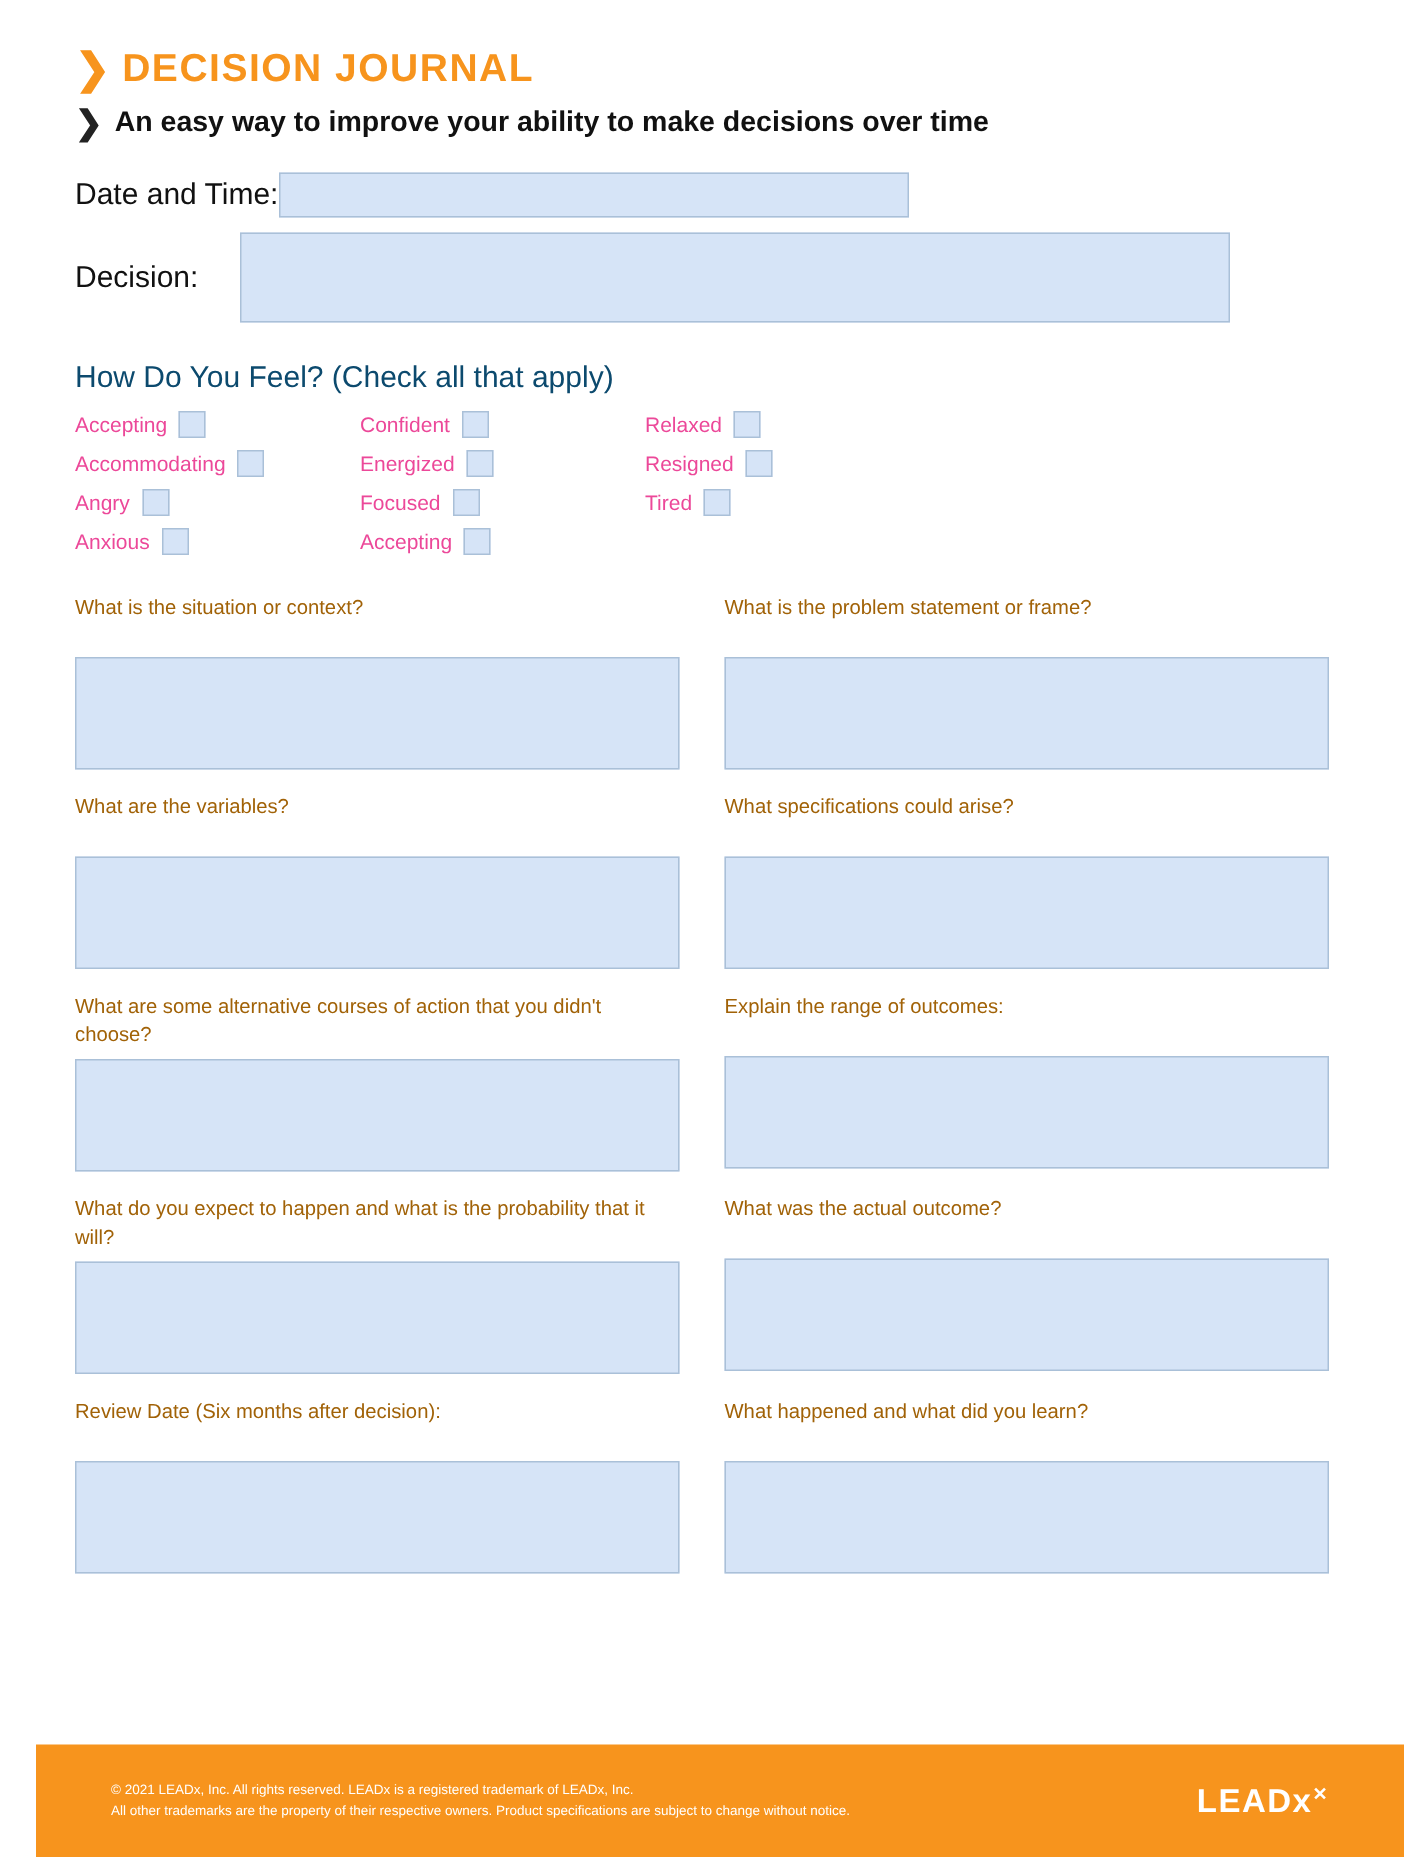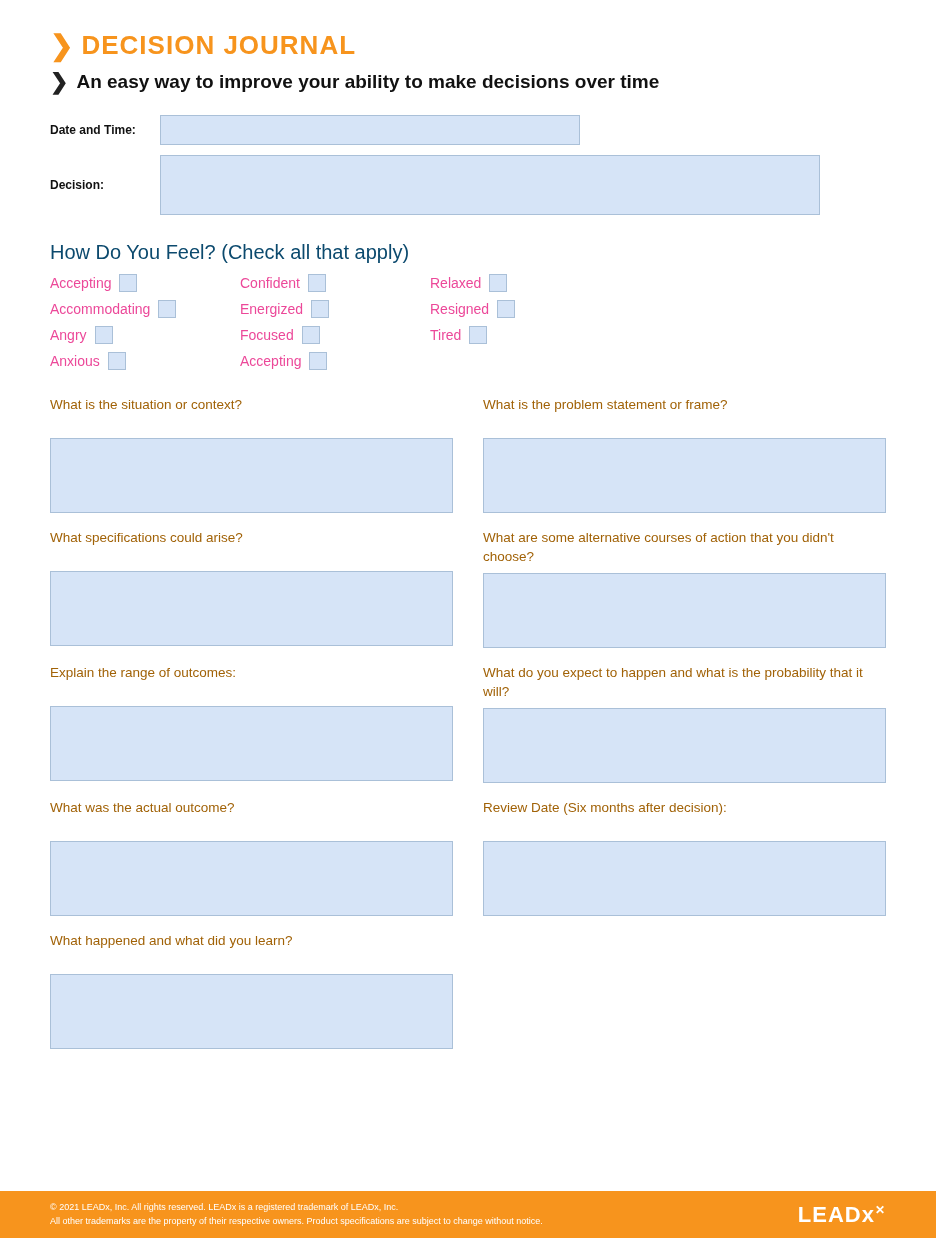--- a/index.html
+++ b/index.html
@@ -49,24 +49,24 @@
       font-size: 19px;
       font-weight: bold;
       color: #111;
     }
     .field-row {
       display: flex;
       align-items: center;
       margin-bottom: 10px;
     }
     .field-label {
-      font-size: 12px;
+      font-size: 20px;
       color: #111;
       min-width: 110px;
-      font-weight: bold;
+      font-weight: normal;
     }
     .input-box {
       background: #d6e4f7;
       border: 1px solid #aac0d8;
       height: 30px;
       flex: 1;
       max-width: 420px;
     }
     .decision-box {
       background: #d6e4f7;
@@ -124,24 +124,25 @@
       min-height: 36px;
     }
     .answer-box {
       background: #d6e4f7;
       border: 1px solid #aac0d8;
       height: 75px;
       width: 100%;
     }
     .footer {
       background: #F7941D;
-      padding: 10px 50px;
+      padding: 24px 50px;
       display: flex;
       align-items: center;
       justify-content: space-between;
+      margin-left: 24px;
     }
     .footer-left {
       font-size: 9px;
       color: #fff;
       line-height: 1.5;
       max-width: 600px;
     }
     .footer-logo {
       font-size: 22px;
       font-weight: bold;
@@ -240,20 +241,24 @@
     <div class="question-block">
       <div class="question-label">What is the situation or context?</div>
       <div class="answer-box"></div>
     </div>
 
     <div class="question-block">
       <div class="question-label">What is the problem statement or frame?</div>
       <div class="answer-box"></div>
     </div>
 
+    <div class="question-block">
+      <div class="question-label">What are the variables?</div>
+      <div class="answer-box"></div>
+    </div>
 
     <div class="question-block">
       <div class="question-label">What specifications could arise?</div>
       <div class="answer-box"></div>
     </div>
 
     <div class="question-block">
       <div class="question-label">What are some alternative courses of action that you didn't choose?</div>
       <div class="answer-box"></div>
     </div>

